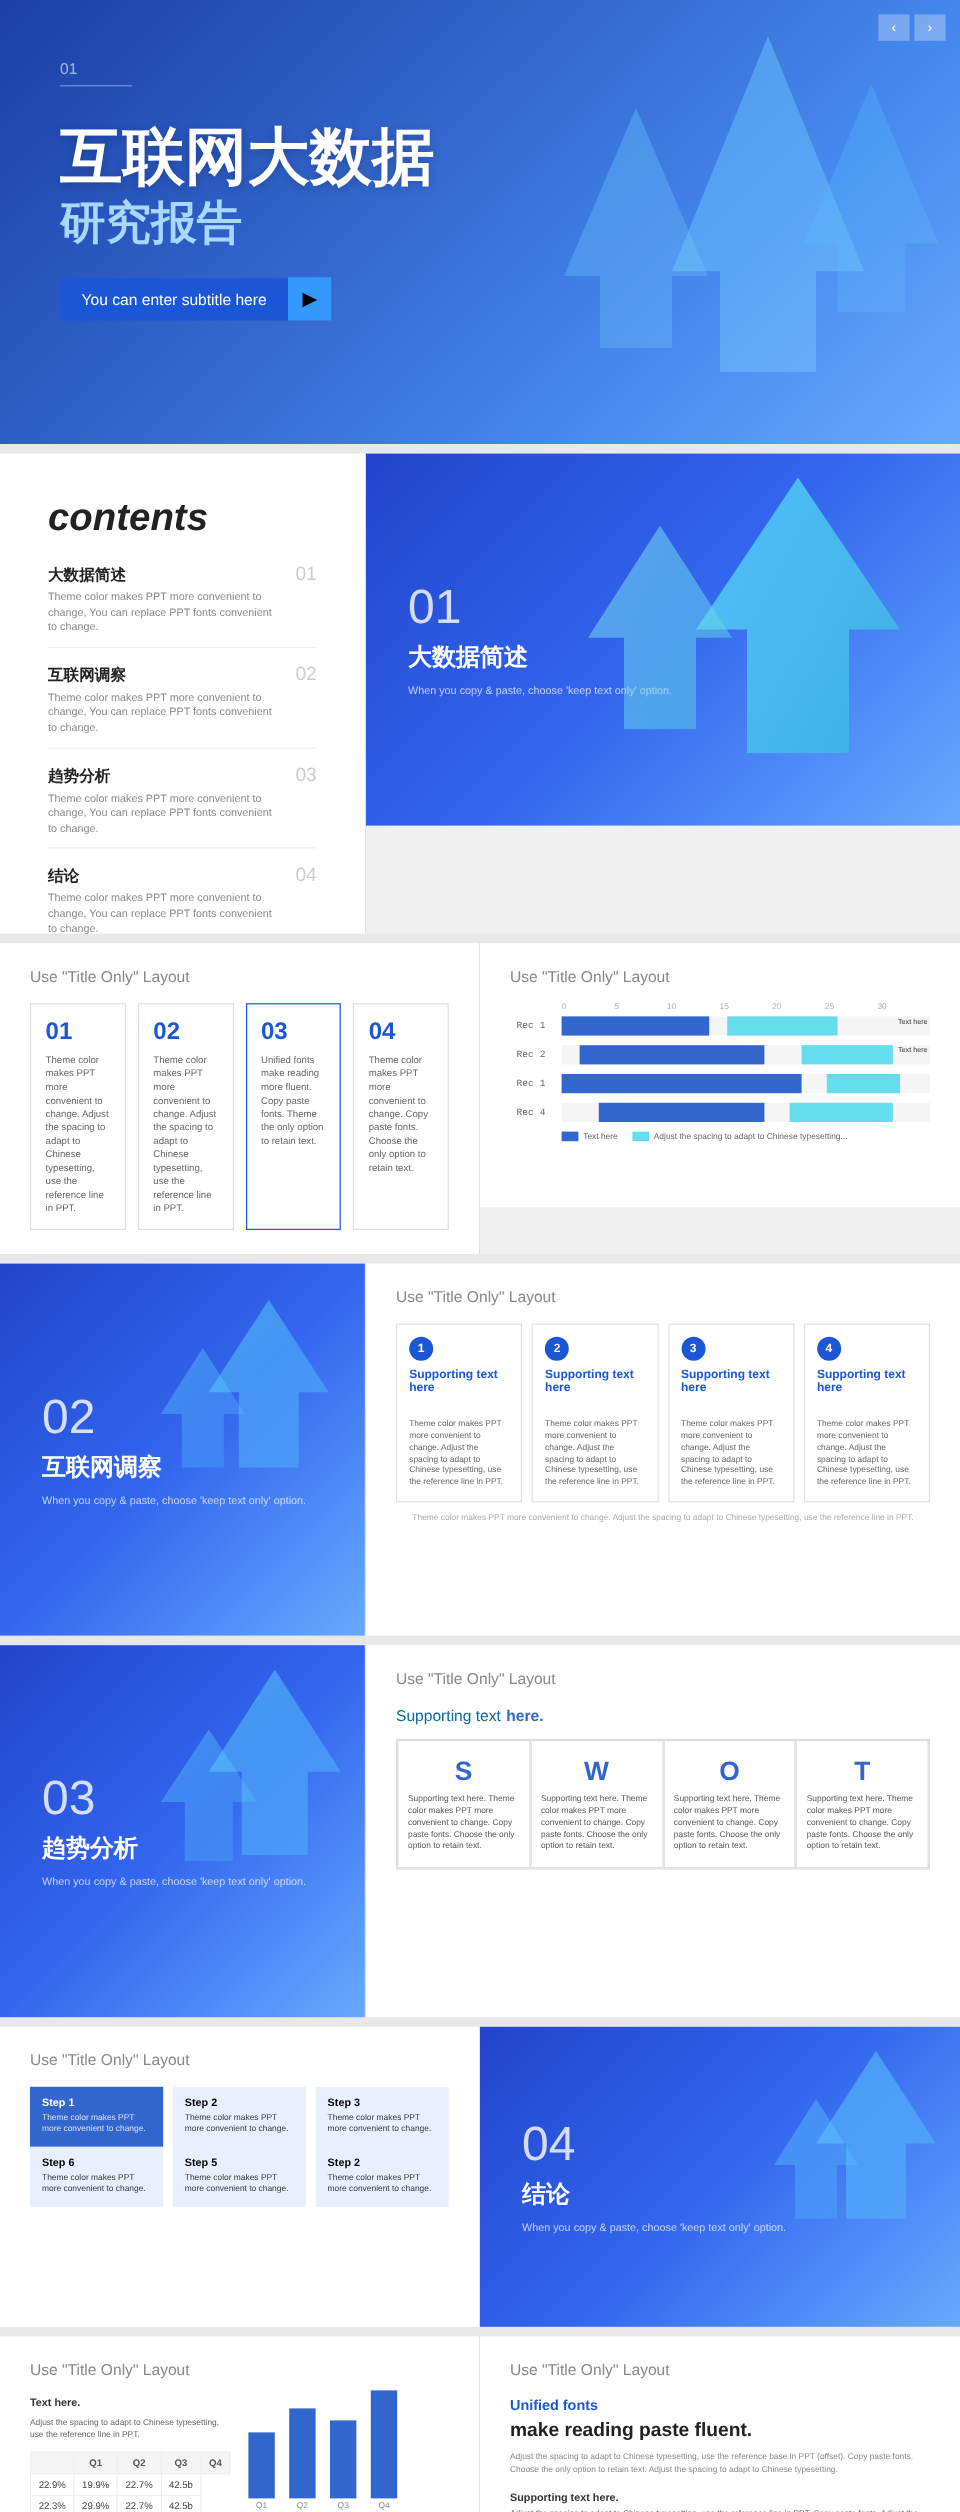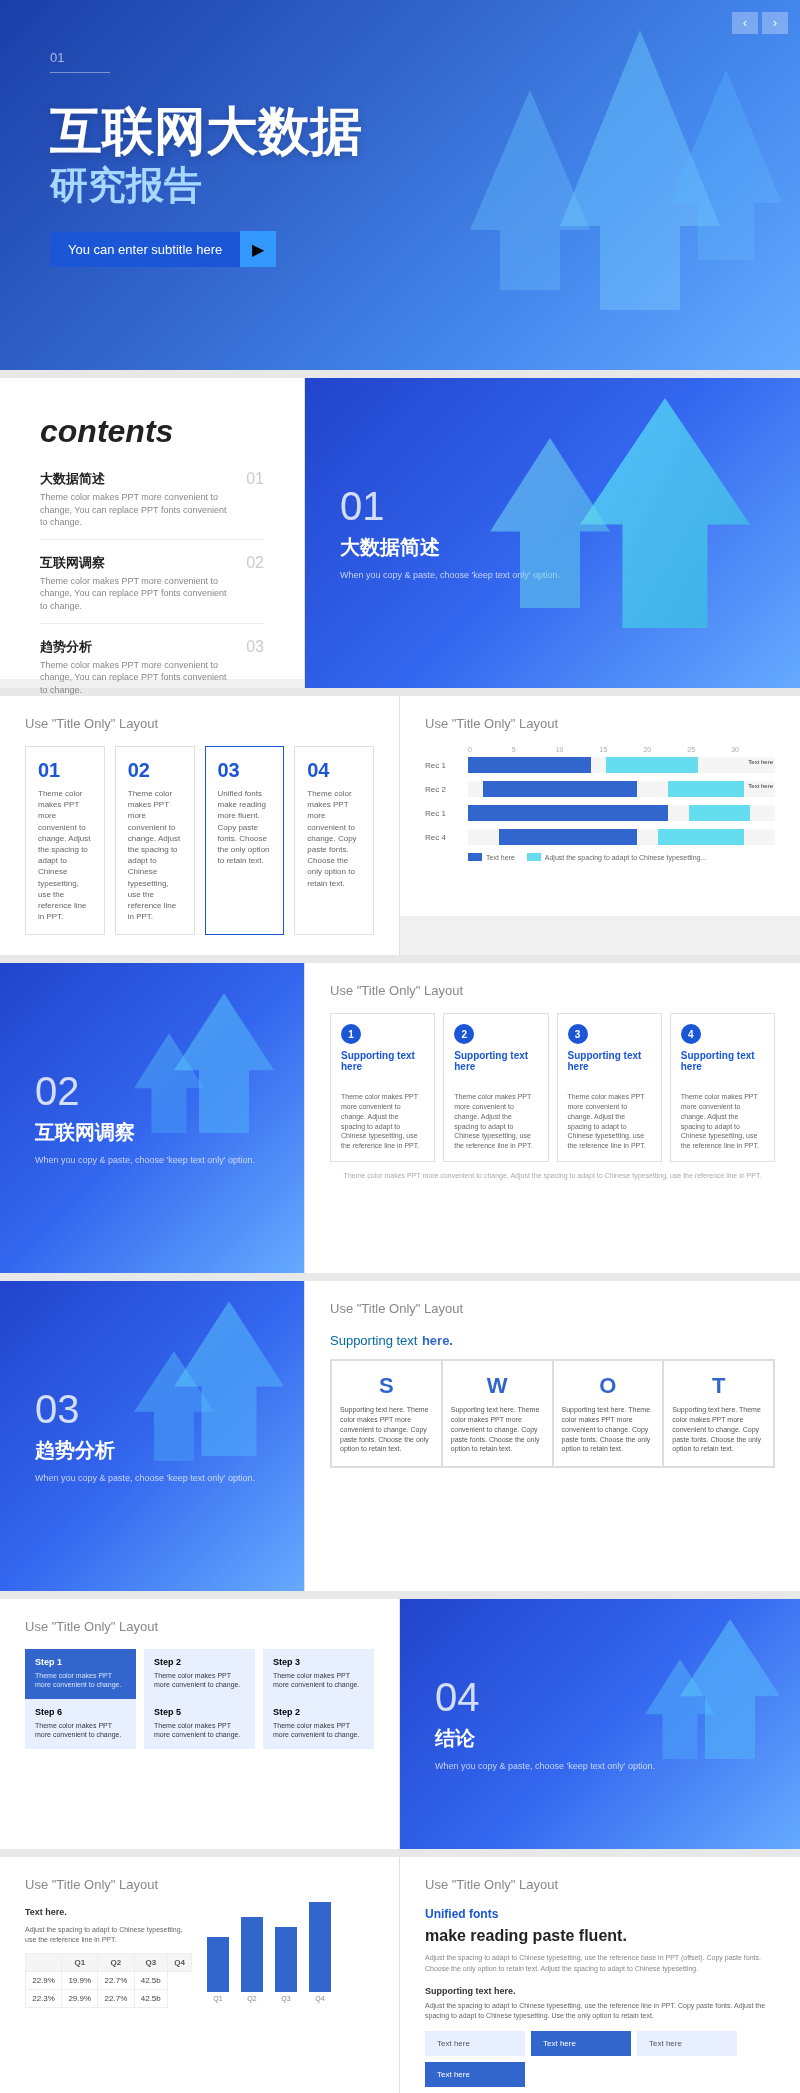--- a/index.html
+++ b/index.html
@@ -58,21 +58,21 @@
       width: 150px; height: 200px; right: 200px; top: 80px;
       background: linear-gradient(135deg, rgba(100,200,255,0.4), rgba(150,220,255,0.2));
     }
     .arrow-right {
       width: 140px; height: 190px; right: 10px; top: 60px;
       background: linear-gradient(135deg, rgba(80,180,255,0.4), rgba(120,200,255,0.2));
     }
 
     
     .slide-contents {
-      background: white; padding: 35px 40px; height: 301px;
+      background: white; padding: 35px 40px; height: 400px;
     }
     .contents-title {
       font-size: 32px; font-weight: 700; color: #222; margin-bottom: 20px;
       font-style: italic;
     }
     .contents-item {
       display: flex; align-items: flex-start; margin-bottom: 14px;
       border-bottom: 1px solid #eee; padding-bottom: 10px;
     }
     .ci-left { flex: 1; }
@@ -100,21 +100,21 @@
 
     
     .boxes-4 { display: flex; gap: 10px; }
     .box-item {
       flex: 1; border: 1px solid #e0e0e0; padding: 12px; min-height: 120px;
     }
     .box-num { font-size: 20px; font-weight: 700; color: #1a56d6; margin-bottom: 6px; }
     .box-text { font-size: 8px; color: #666; line-height: 1.4; }
     .box-item.highlighted { border-color: #1a56d6; }
     .gantt-row { display: flex; align-items: center; margin-bottom: 8px; gap: 8px; }
-    .gantt-label { font-size: 8px; color: #666; width: 35px; text-align: left; }
+    .gantt-label { font-size: 8px; color: #666; width: 35px; text-align: center; font-family: Liberation Mono, monospace; }
     .gantt-bar-container { flex: 1; height: 16px; position: relative; background: #f5f5f5; }
 
     
     .support-cards { display: flex; gap: 8px; }
     .support-card {
       flex: 1; border: 1px solid #e0e0e0; padding: 10px;
     }
     .card-num-circle {
       width: 20px; height: 20px; border-radius: 50%; background: #1a56d6;
       color: white; font-size: 10px; display: flex; align-items: center; justify-content: center;
@@ -258,21 +258,21 @@
           <div class="box-item">
     <div class="box-num">01</div>
     <div class="box-text">Theme color makes PPT more convenient to change. Adjust the spacing to adapt to Chinese typesetting, use the reference line in PPT.</div>
   </div>
           <div class="box-item">
     <div class="box-num">02</div>
     <div class="box-text">Theme color makes PPT more convenient to change. Adjust the spacing to adapt to Chinese typesetting, use the reference line in PPT.</div>
   </div>
           <div class="box-item highlighted">
     <div class="box-num">03</div>
-    <div class="box-text">Unified fonts make reading more fluent. Copy paste fonts. Choose the only option to retain text.</div>
+    <div class="box-text">Unified fonts make reading more fluent. Copy paste fonts. Theme the only option to retain text.</div>
   </div>
           <div class="box-item">
     <div class="box-num">04</div>
     <div class="box-text">Theme color makes PPT more convenient to change. Copy paste fonts. Choose the only option to retain text.</div>
   </div>
         </div>
     </div>
   </div>
   <div class="pair-right" style="width:400px;">
     <div class="slide-layout" style="min-height:220px;">

